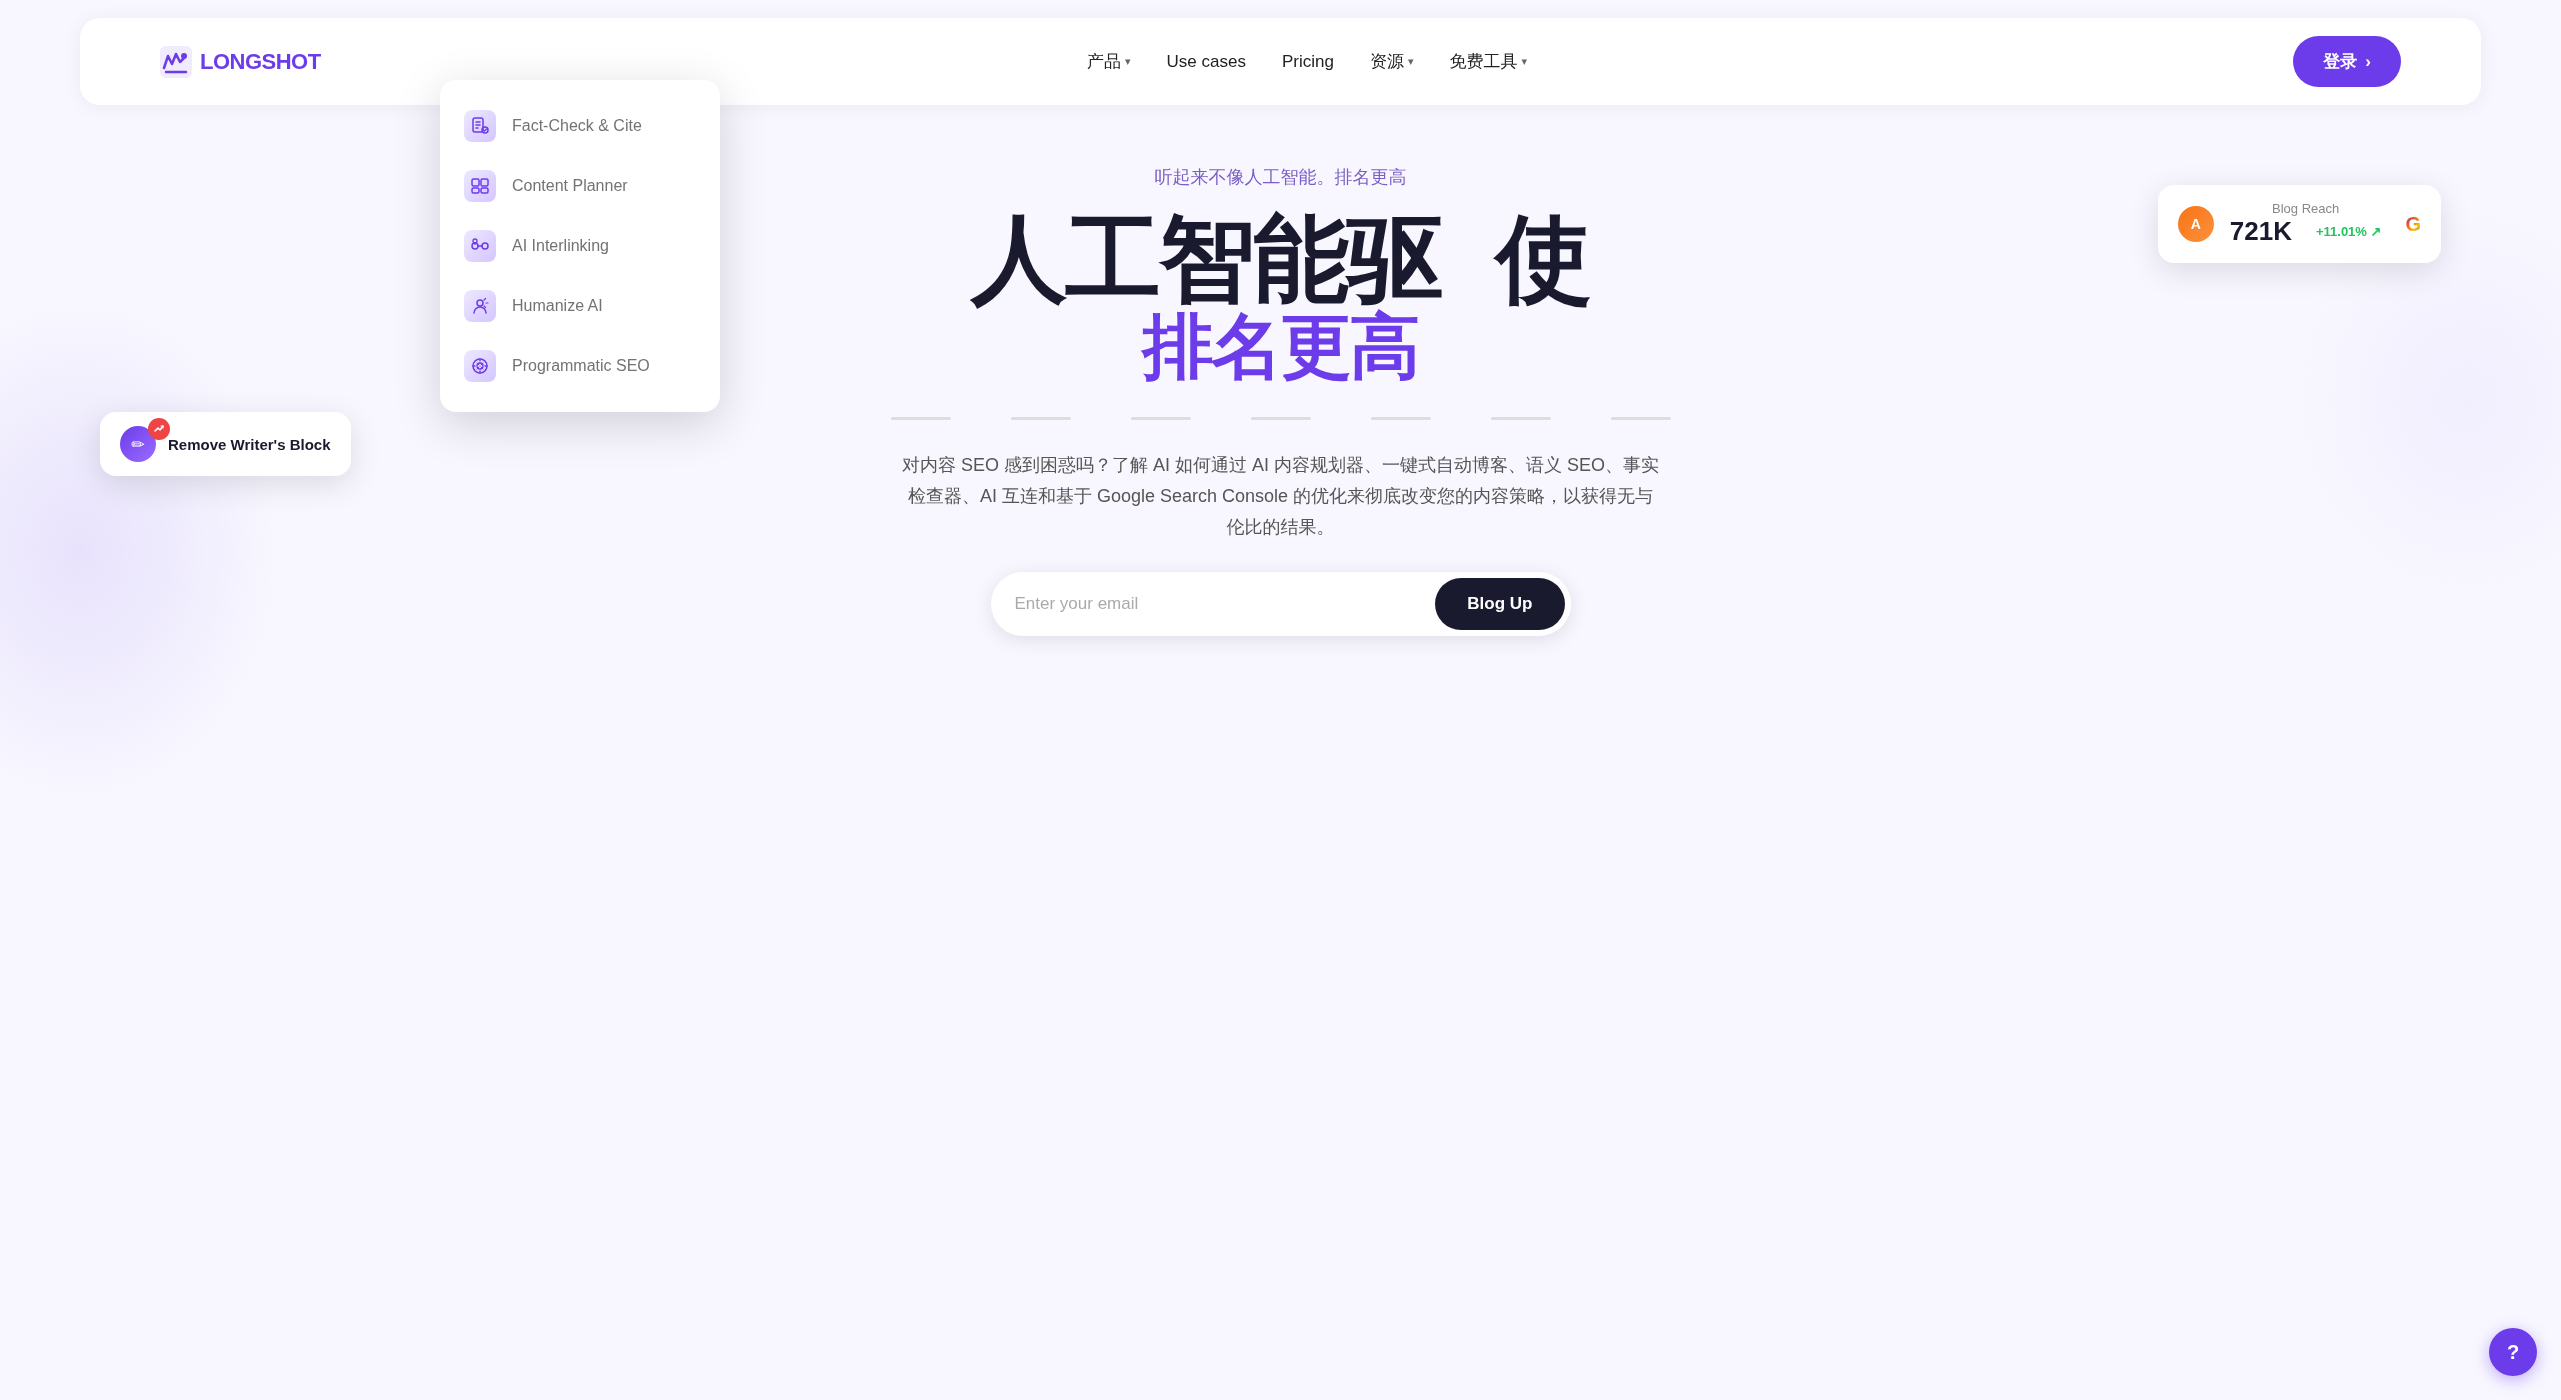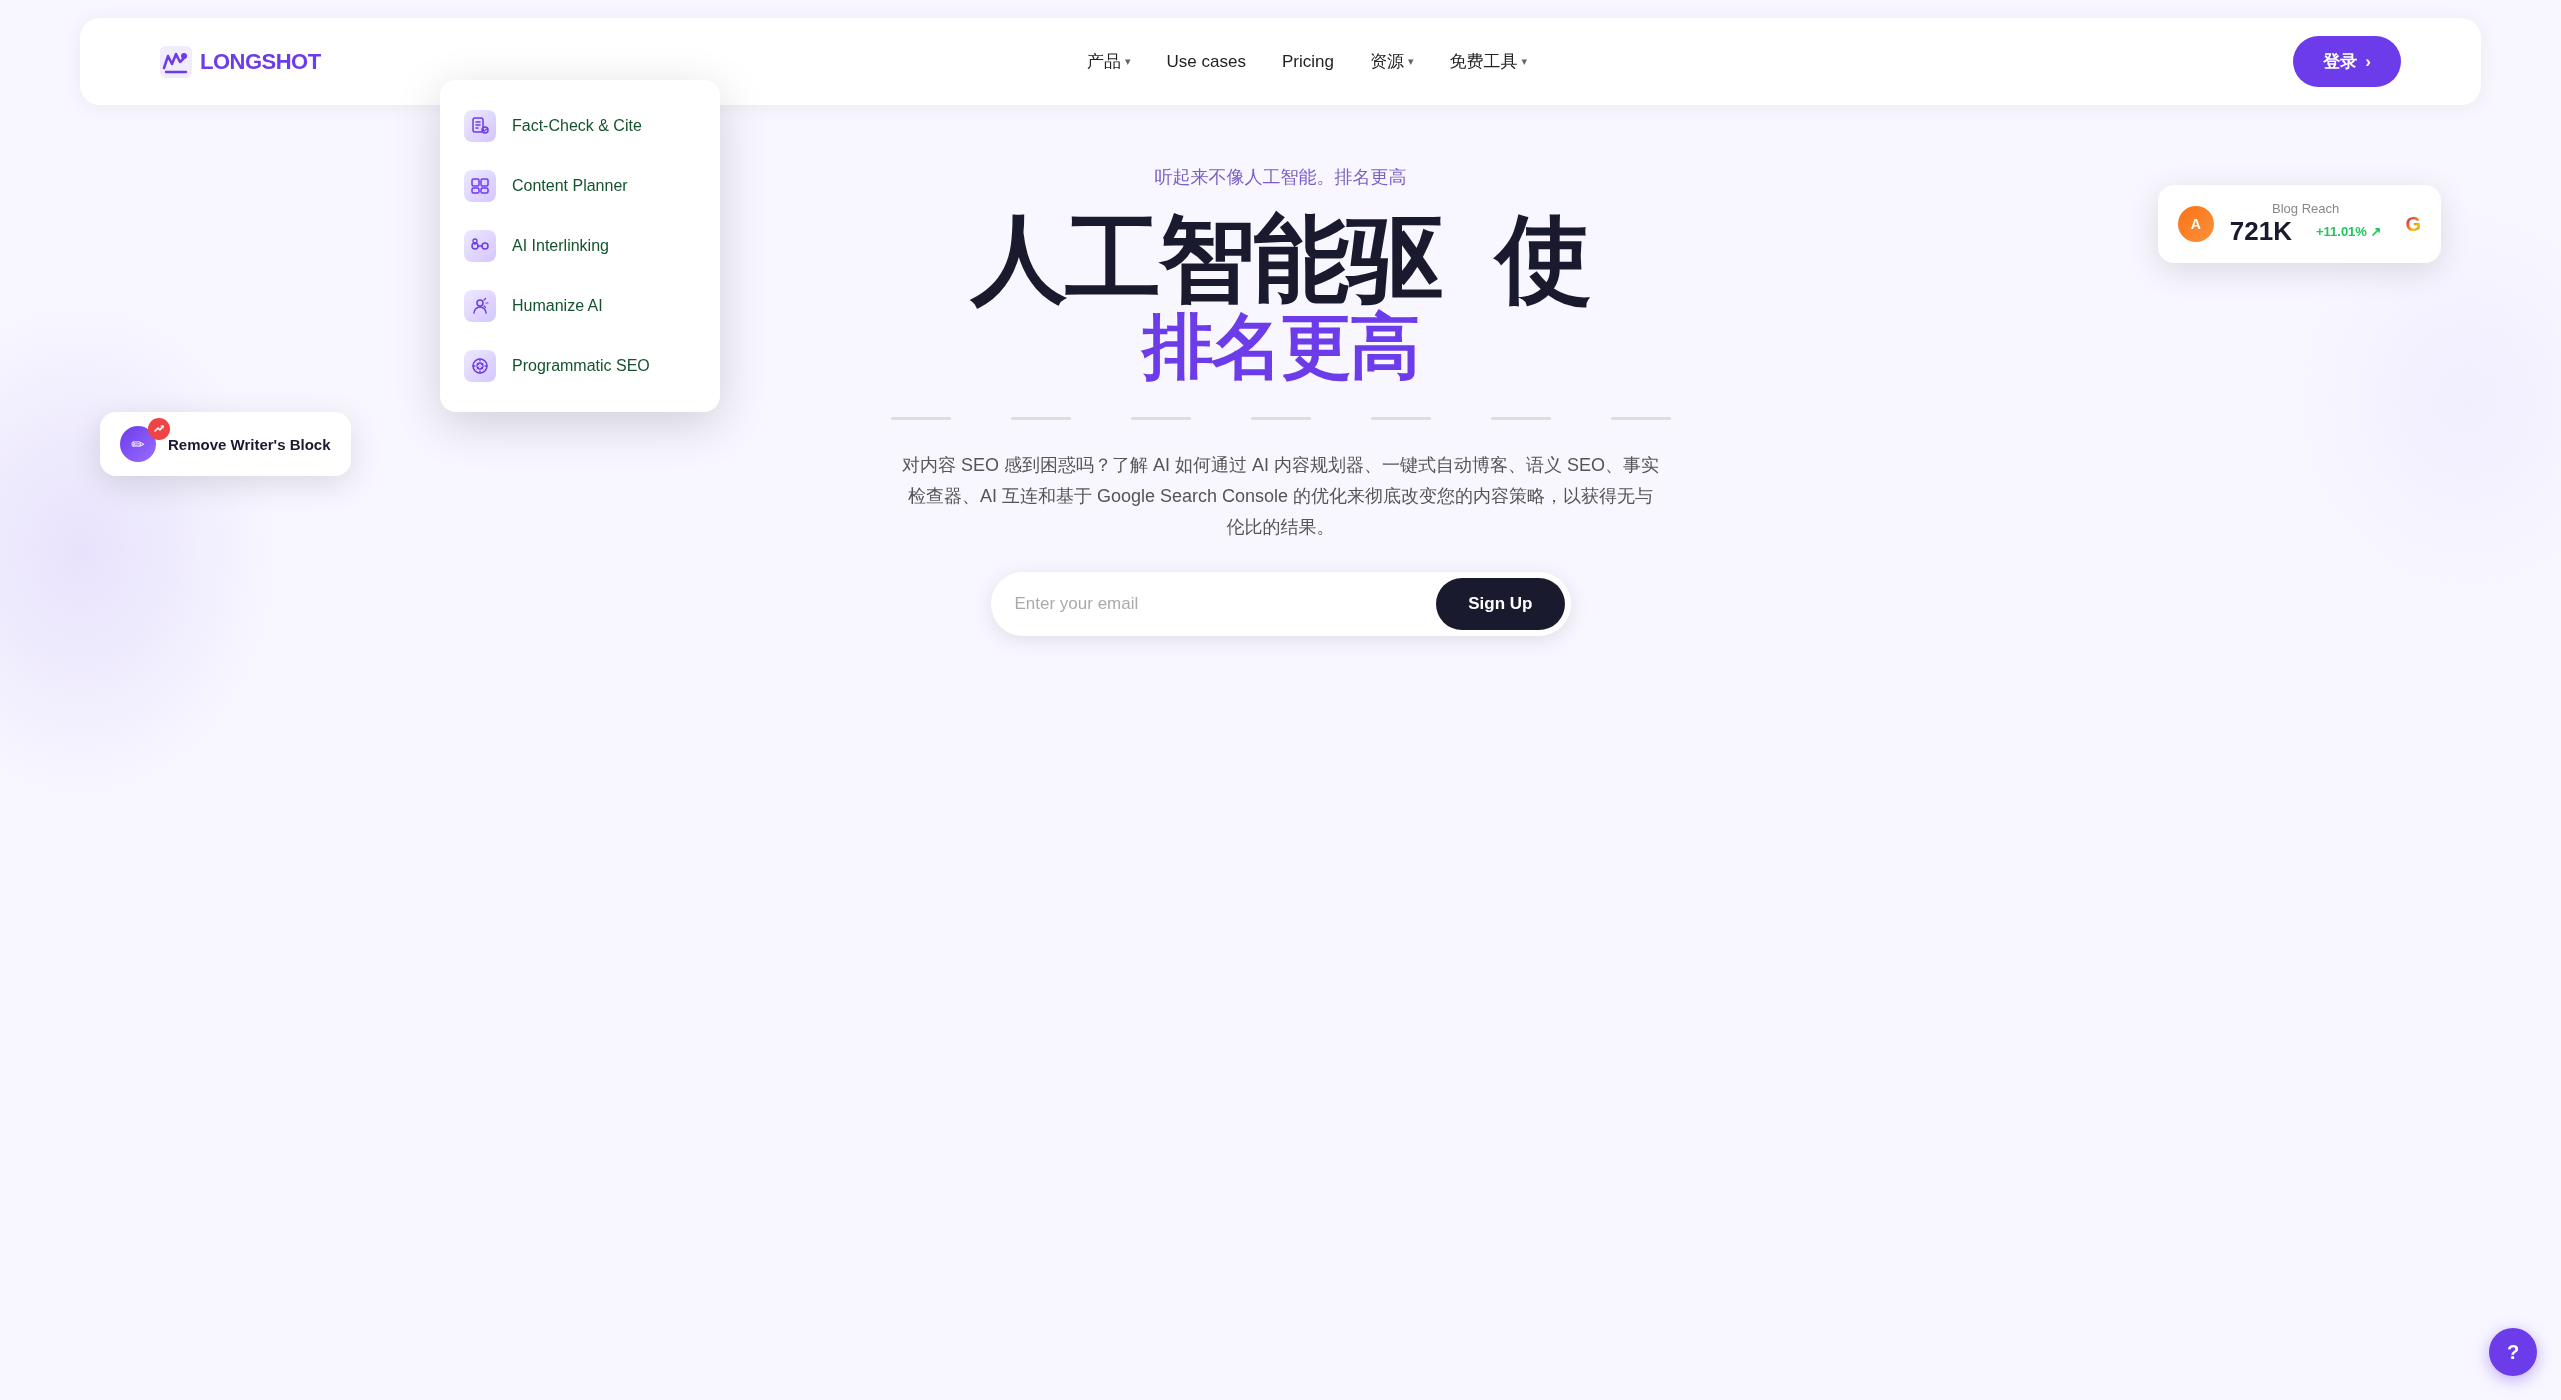--- a/index.html
+++ b/index.html
@@ -290,21 +290,21 @@
       border-radius: 8px;
       background: linear-gradient(135deg, #ede9ff, #d4c5ff);
       display: flex;
       align-items: center;
       justify-content: center;
       font-size: 16px;
       flex-shrink: 0;
     }
     .dropdown-item-label {
       font-size: 16px;
-      color: #14532d;
+      color: #737373;
       font-weight: 500;
     }
 
     
     .hero-dividers {
       display: flex;
       align-items: center;
       justify-content: center;
       gap: 60px;
       margin: 30px 0;
@@ -507,21 +507,21 @@
           <path d="M8 3h2v2" stroke="white" stroke-width="1.2" fill="none" stroke-linecap="round" stroke-linejoin="round"></path>
         </svg>
       </div>
     </div>
     <span class="writers-block-text">Remove Writer's Block</span>
   </div>
 
   <div class="hero-form">
     <input class="hero-input" type="email" placeholder="Enter your email" style="">
     <button class="hero-signup-btn">
-      <span>Sign Up</span>
+      <span>Blog Up</span>
     </button>
   </div>
 
 </section>
 
 <div class="help-btn">
   <span>?</span>
 </div>
 
 </body></html>

